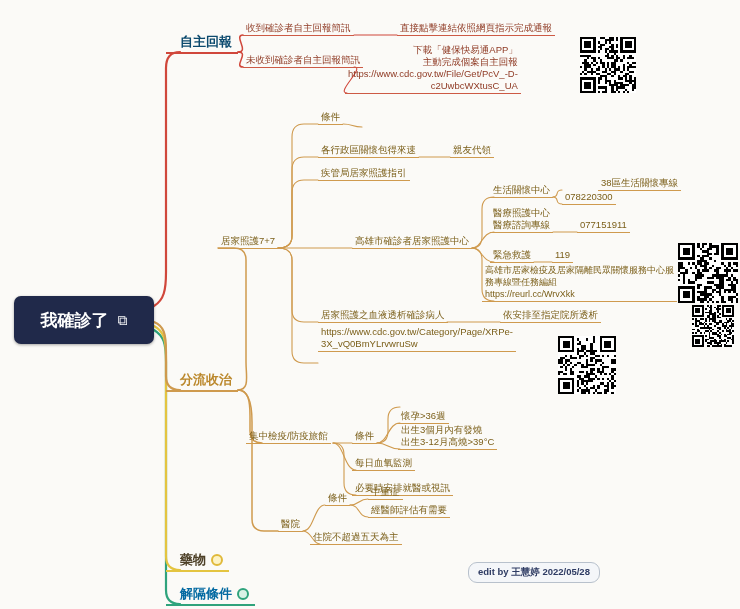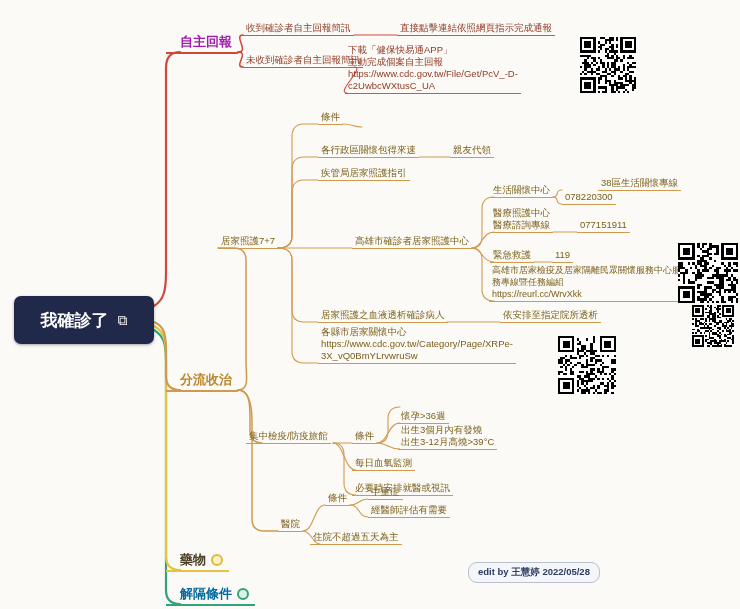--- a/index.html
+++ b/index.html
@@ -11,28 +11,28 @@
   .red-l{stroke:#d0473b;}
   .org-l{stroke:#cf9a4e;}
   .yel-l{stroke:#e4c440;}
   .teal-l{stroke:#2fa37c;}
   .w22{stroke-width:2.2;}
   .w16{stroke-width:1.5;}
   .w12{stroke-width:1.1;}
 
   .node{position:absolute;white-space:nowrap;font-size:9.5px;line-height:12px;
         padding:0 3px 1px 3px;}
-  .u-red{border-bottom:1px solid #cd5a45;color:#8f3a24;}
+  .u-red{border-bottom:1px solid #cd5a45;color:#8f3a24;text-align:right;}
   .u-org{border-bottom:1px solid #cf9a4e;color:#7c601b;}
   .node .ln{display:block;}
-  .fs9{font-size:9px;margin-left:7px;}
+  .fs9{font-size:9px;}
 
   .blabel{position:absolute;white-space:nowrap;font-size:13px;font-weight:700;
           line-height:16px;padding:0 6px 2px 14px;display:flex;align-items:center;gap:5px;}
-  .bl-red{color:#a21caf;border-bottom:2px solid #d0473b;}
+  .bl-red{color:#0c4a6e;border-bottom:2px solid #d0473b;}
   .bl-org{color:#bb882c;border-bottom:2px solid #cf9a4e;}
   .bl-yel{color:#4d4027;border-bottom:2px solid #e4c440;}
   .bl-teal{color:#0369a1;border-bottom:2px solid #2fa37c;}
 
   .marker{display:inline-block;width:12px;height:12px;border-radius:50%;box-sizing:border-box;}
   .mk-yel{border:2px solid #e0b93a;background:#fdf3c4;}
   .mk-teal{border:2px solid #2fa37c;background:#d9f2e6;}
 
   .root{position:absolute;left:14px;top:296px;width:140px;height:48px;
         background:#20294a;border-radius:7px;color:#fff;display:flex;
@@ -137,21 +137,20 @@
   <div class="node u-org" style="left:490px;top:249px;">緊急救護</div>
   <div class="node u-org" style="left:552px;top:249px;">119</div>
   <div class="node u-org fs9" style="left:482px;top:264px;">
     <span class="ln">高雄市居家檢疫及居家隔離民眾關懷服務中心服</span>
     <span class="ln">務專線暨任務編組</span>
     <span class="ln">https://reurl.cc/WrvXkk</span>
   </div>
   <div class="node u-org" style="left:318px;top:309px;">居家照護之血液透析確診病人</div>
   <div class="node u-org" style="left:500px;top:309px;">依安排至指定院所透析</div>
   <div class="node u-org" style="left:318px;top:326px;">
-    <span class="ln">各縣市居家關懷中心</span>
     <span class="ln">https://www.cdc.gov.tw/Category/Page/XRPe-</span>
     <span class="ln">3X_vQ0BmYLrvwruSw</span>
   </div>
 
   <div class="node u-org" style="left:246px;top:430px;">集中檢疫/防疫旅館</div>
   <div class="node u-org" style="left:352px;top:430px;">條件</div>
   <div class="node u-org" style="left:398px;top:410px;">懷孕&gt;36週</div>
   <div class="node u-org" style="left:398px;top:424px;">
     <span class="ln">出生3個月內有發燒</span>
     <span class="ln">出生3-12月高燒&gt;39°C</span>

